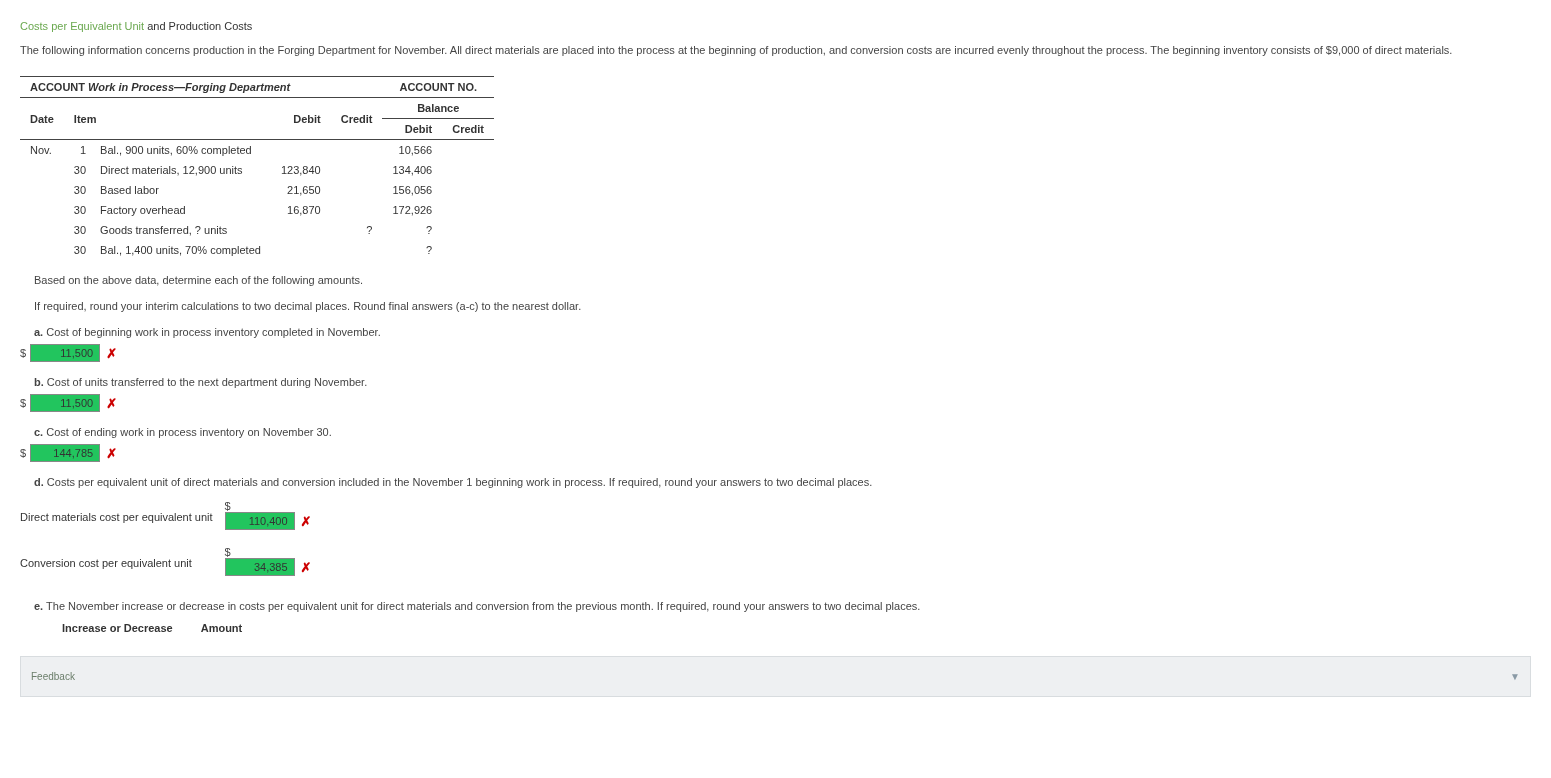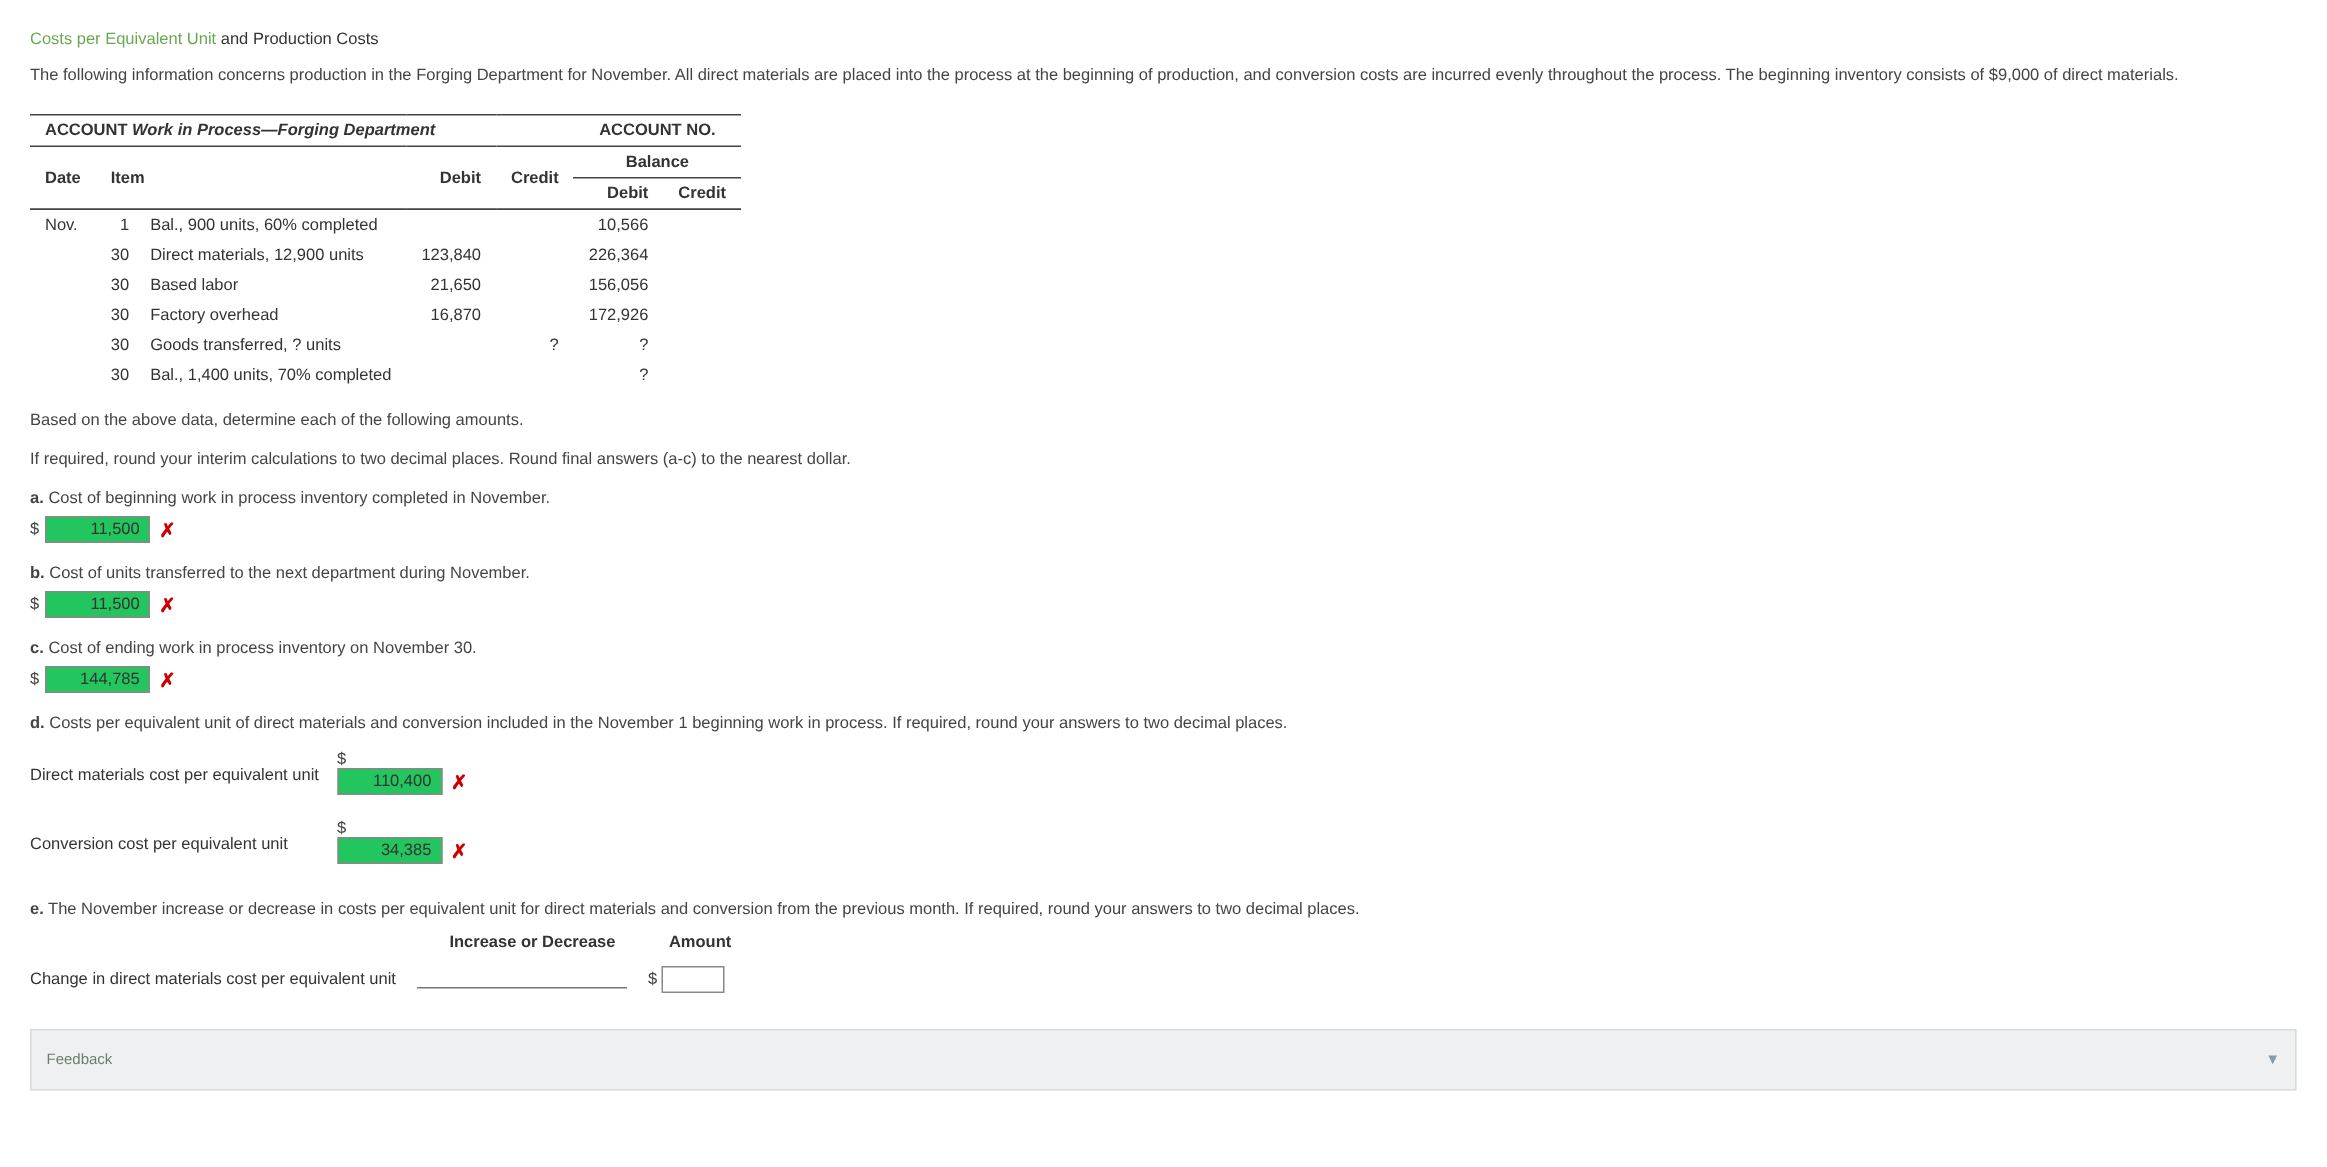--- a/index.html
+++ b/index.html
@@ -58,20 +58,21 @@
     font-weight: bold;
     border-bottom: 1px solid #444;
   }
   .ledger .num {
     text-align: right;
   }
   .q-label {
     margin-top: 14px;
     margin-bottom: 6px;
     color: #444;
+    margin-left: 14px;
   }
   .q-label b {
     font-weight: bold;
   }
   .answer-row {
     display: flex;
     align-items: center;
     gap: 4px;
     margin-bottom: 4px;
   }
@@ -184,21 +185,21 @@
         <td class="num"></td>
         <td class="num">10,566</td>
         <td class="num"></td>
       </tr>
       <tr>
         <td></td>
         <td style="text-align:right;padding-right:4px">30</td>
         <td>Direct materials, 12,900 units</td>
         <td class="num">123,840</td>
         <td class="num"></td>
-        <td class="num">226,364</td>
+        <td class="num">134,406</td>
         <td class="num"></td>
       </tr>
       <tr>
         <td></td>
         <td style="text-align:right;padding-right:4px">30</td>
         <td>Based labor</td>
         <td class="num">21,650</td>
         <td class="num"></td>
         <td class="num">156,056</td>
         <td class="num"></td>
@@ -299,24 +300,19 @@
   <b>e.</b>
   <span>The November increase or decrease in costs per equivalent unit for direct materials and conversion from the previous month. If required, round your answers to two decimal places.</span>
 </div>
 <table class="e-table">
   <tbody>
       <tr>
     <th></th>
     <th>Increase or Decrease</th>
     <th>Amount</th>
   </tr>
-  <tr>
-    <td>Change in direct materials cost per equivalent unit</td>
-    <td><span class="blank-line"></span></td>
-    <td><span class="dollar">$</span> <span class="small-box"></span></td>
-  </tr>
 </tbody>
   </table>
 
 <div class="feedback-bar">
   <span>Feedback</span>
   <span class="chev">▼</span>
 </div>
 
 </body></html>

